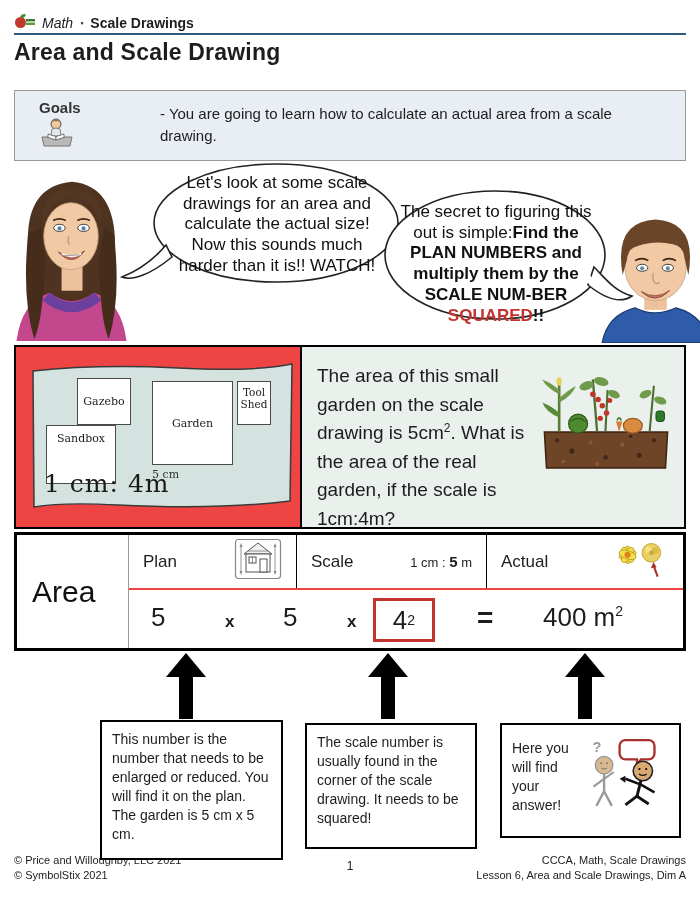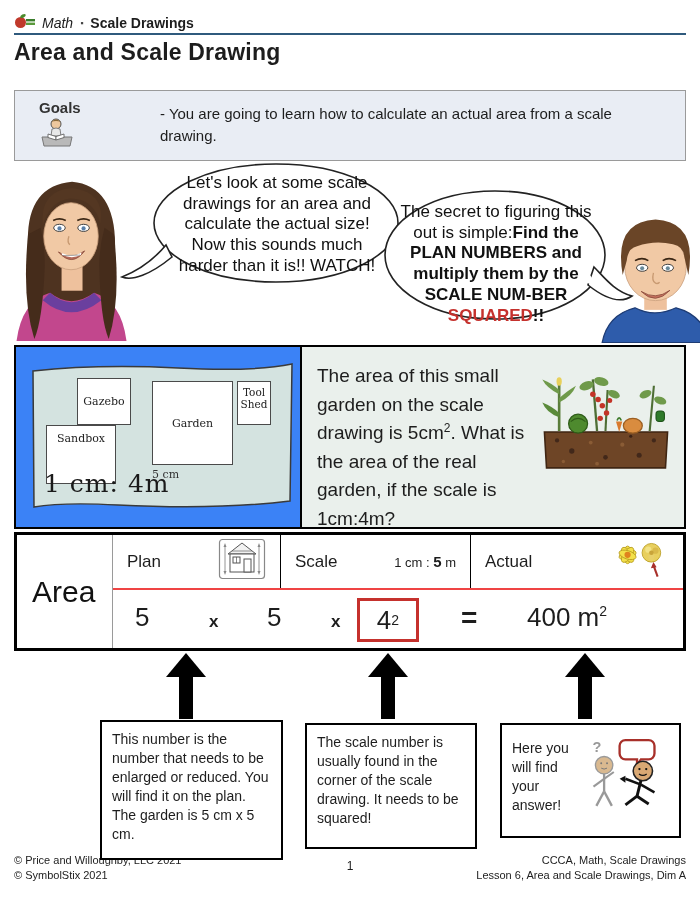--- a/index.html
+++ b/index.html
@@ -23,37 +23,37 @@
 
   
   .chars { position:relative; height:184px; }
   .avatar { position:absolute; }
   .bubble { position:absolute; z-index:3; }
   .bubble svg { position:absolute; left:0; top:0; overflow:visible; }
   .bubble-text { position:absolute; text-align:center; font-size:17px; line-height:1.22; color:#111; }
 
   
   .problem { border:2px solid #000; display:flex; height:184px; }
-  .prob-left { width:284px; position:relative; background:#3b82f6; }
+  .prob-left { width:284px; position:relative; background:#ef4444; }
   .prob-right { flex:1; background:#eaf0ec; border-left:2px solid #000; position:relative; padding:15px 12px 0 15px; }
   .prob-text { width:215px; font-size:19px; line-height:1.5; }
   .prob-text sup { font-size:12px; }
   .garden-illu { position:absolute; right:12px; top:24px; }
 
   .parchment { position:absolute; left:12px; top:14px; width:270px; height:150px; }
   .parchment > svg { position:absolute; left:0; top:0; }
   .hand { font-family:"DejaVu Serif", serif; }
   .pbox { position:absolute; background:#fff; border:1px solid #4a4a4a; font-size:11px; text-align:center; color:#222; }
   .pbox.center { display:flex; align-items:center; justify-content:center; }
   .dim-label { position:absolute; font-size:11px; text-align:left; color:#333; }
   .scale-note { position:absolute; font-size:25px; color:#1a1a1a; letter-spacing:1px; }
 
   
   .area-table { margin-top:3px; border:3px solid #000; height:119px; display:flex; background:#fff; }
-  .area-cell { width:96px; border-right:1px solid #9a9a9a; display:flex; align-items:center; padding-left:15px; font-size:30px; color:#111; }
+  .area-cell { width:112px; border-right:1px solid #9a9a9a; display:flex; align-items:center; padding-left:15px; font-size:30px; color:#111; }
   .tbl-right { flex:1; display:flex; flex-direction:column; }
   .tbl-head { display:flex; height:55px; border-bottom:2px solid #ef4444;text-align:center; }
   .th { display:flex; align-items:center; justify-content:space-between; padding:0 14px; font-size:17px; }
   .th-plan { width:168px; border-right:1px solid #000; }
   .th-scale { width:190px; border-right:1px solid #000; }
   .th-actual { flex:1; }
   .scale-sym { font-size:13px; white-space:nowrap; }
   .scale-sym b { font-size:15px; }
   .tbl-eq { flex:1; position:relative; font-size:26px; }
   .eq-item { position:absolute; }

